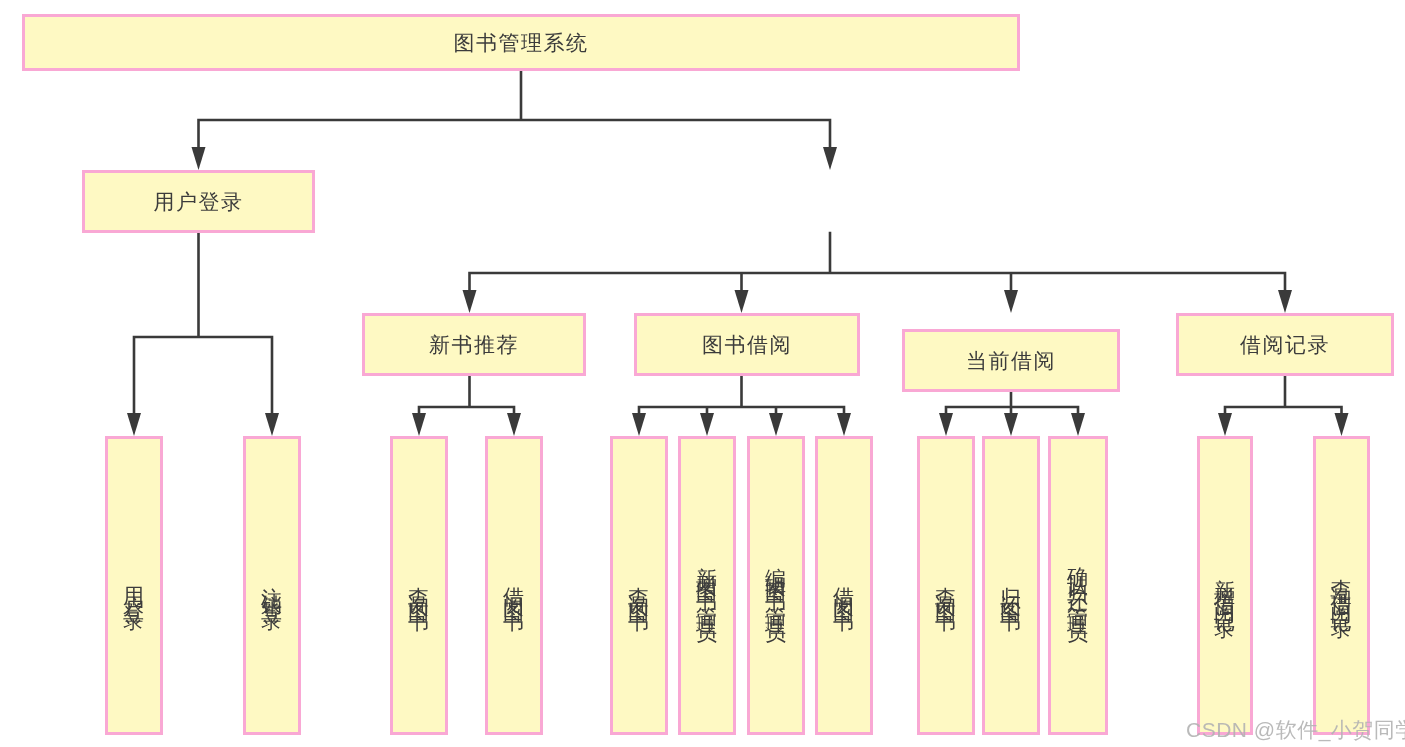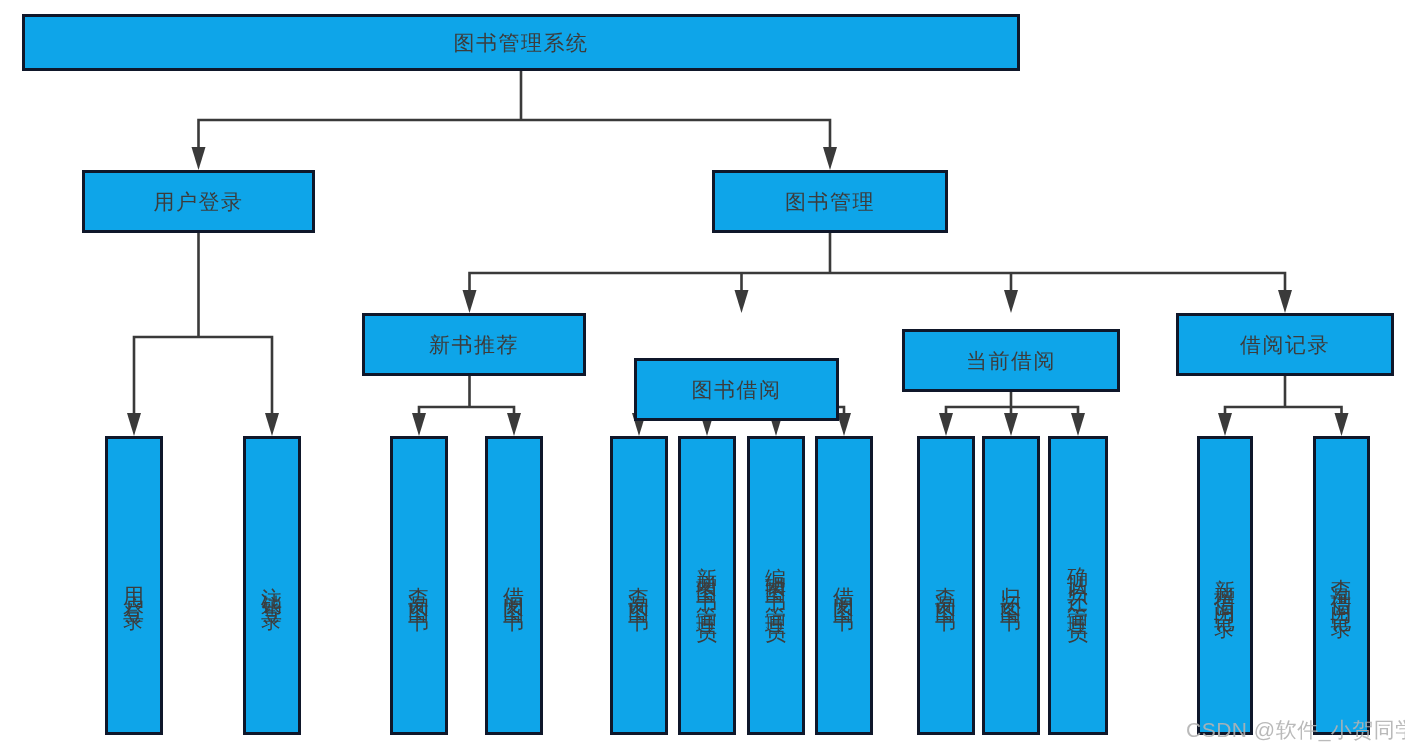--- a/index.html
+++ b/index.html
@@ -17,22 +17,22 @@
   }
   #wires {
     position: absolute;
     left: 0; top: 0;
     width: 1405px; height: 747px;
     z-index: 1;
   }
   .node {
     position: absolute;
     box-sizing: border-box;
-    border: 3px solid #0f172a;
-    background: #0ea5e9;
+    border: 3px solid #f9a8d4;
+    background: #fef9c3;
     display: flex;
     align-items: center;
     justify-content: center;
     color: #3c3c3c;
     z-index: 2;
     text-align: center;
   }
   .hnode {
     font-size: 21px;
     letter-spacing: 1.5px;
@@ -114,24 +114,23 @@
       <polygon points="1071,413 1085,413 1078,436"></polygon>
 
       <polygon points="1218,413 1232,413 1225,436"></polygon>
       <polygon points="1334.5,413 1348.5,413 1341.5,436"></polygon>
     </g>
   </svg>
 
   <div class="node root">图书管理系统</div>
 
   <div class="node hnode" style="left:82px; top:170px; width:233px;">用户登录</div>
-  <div class="node hnode" style="left:712px; top:170px; width:236px;">图书管理</div>
 
   <div class="node hnode" style="left:362px; top:313px; width:224px;">新书推荐</div>
-  <div class="node hnode" style="left:634px; top:313px; width:205px;margin-top:45px;">图书借阅</div>
+  <div class="node hnode" style="left:634px; top:313px; width:226px;">图书借阅</div>
   <div class="node hnode" style="left:902px; top:313px; width:218px;margin-top:16px;">当前借阅</div>
   <div class="node hnode" style="left:1176px; top:313px; width:218px;">借阅记录</div>
 
   <div class="node leaf" style="left:105px;">用户登录</div>
   <div class="node leaf" style="left:243px;">注销登录</div>
 
   <div class="node leaf" style="left:390px;">查询图书</div>
   <div class="node leaf" style="left:485px;">借阅图书</div>
 
   <div class="node leaf" style="left:610px;">查询图书</div>

